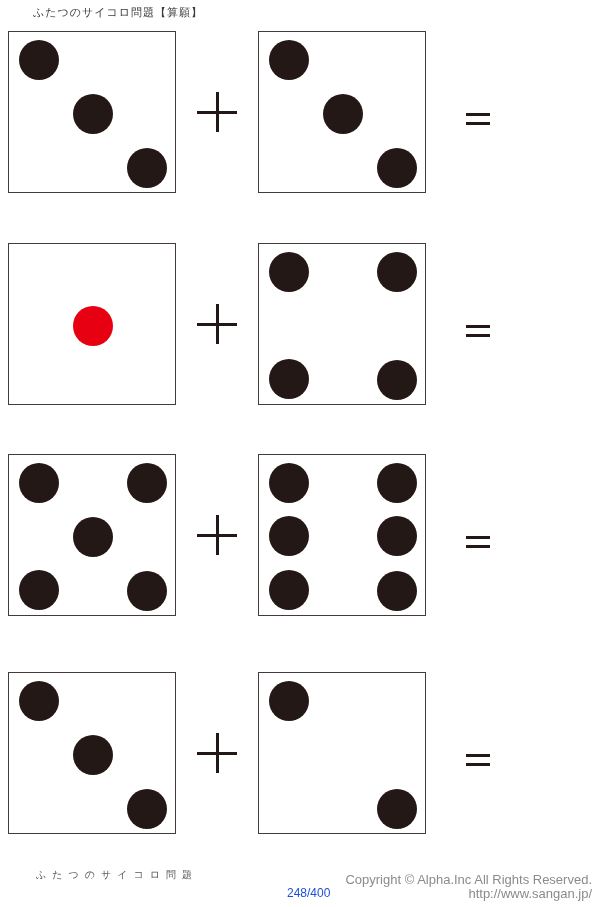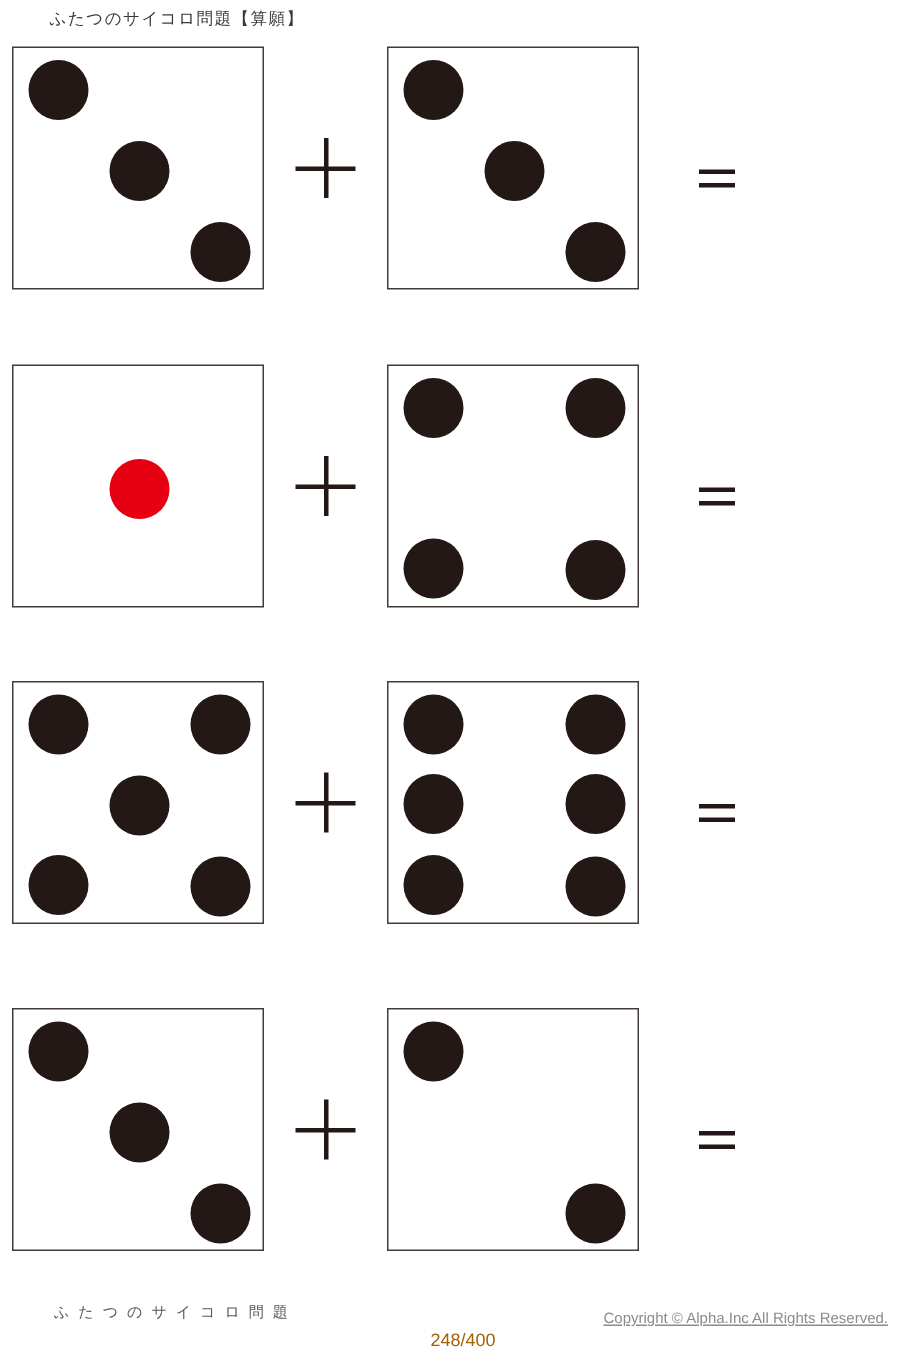--- a/index.html
+++ b/index.html
@@ -97,33 +97,32 @@
     font-size: 10px;
     letter-spacing: 6px;
     color: #595757;
     white-space: nowrap;
   }
   .footer-page-number {
     position: absolute;
     left: 287px;
     top: 886px;
     font-size: 12px;
-    color: #a16207;
+    color: #1d4ed8;
     white-space: nowrap;
   }
   .footer-copyright {
     position: absolute;
     right: 8px;
     top: 873px;
     text-align: right;
-    font-size: 10px;
+    font-size: 13px;
     line-height: 13.5px;
     color: #8b8b8b;
     white-space: nowrap;
-    text-decoration: underline;
   }
 </style>
 </head>
 <body>
 
 <div class="page-title">ふたつのサイコロ問題【算願】</div>
 
 <div class="problems-area" id="problems-area">
     <div class="problem-row" style="top: 31px;">
       <div class="die left-die">
@@ -209,13 +208,14 @@
       </div>
     </div>
   </div>
 
 <div class="footer-worksheet-name">ふたつのサイコロ問題</div>
 
 <div class="footer-page-number">248/400</div>
 
 <div class="footer-copyright">
   <div>Copyright ©  Alpha.Inc All Rights Reserved.</div>
+  <div>http://www.sangan.jp/</div>
 </div>
 
 </body></html>

